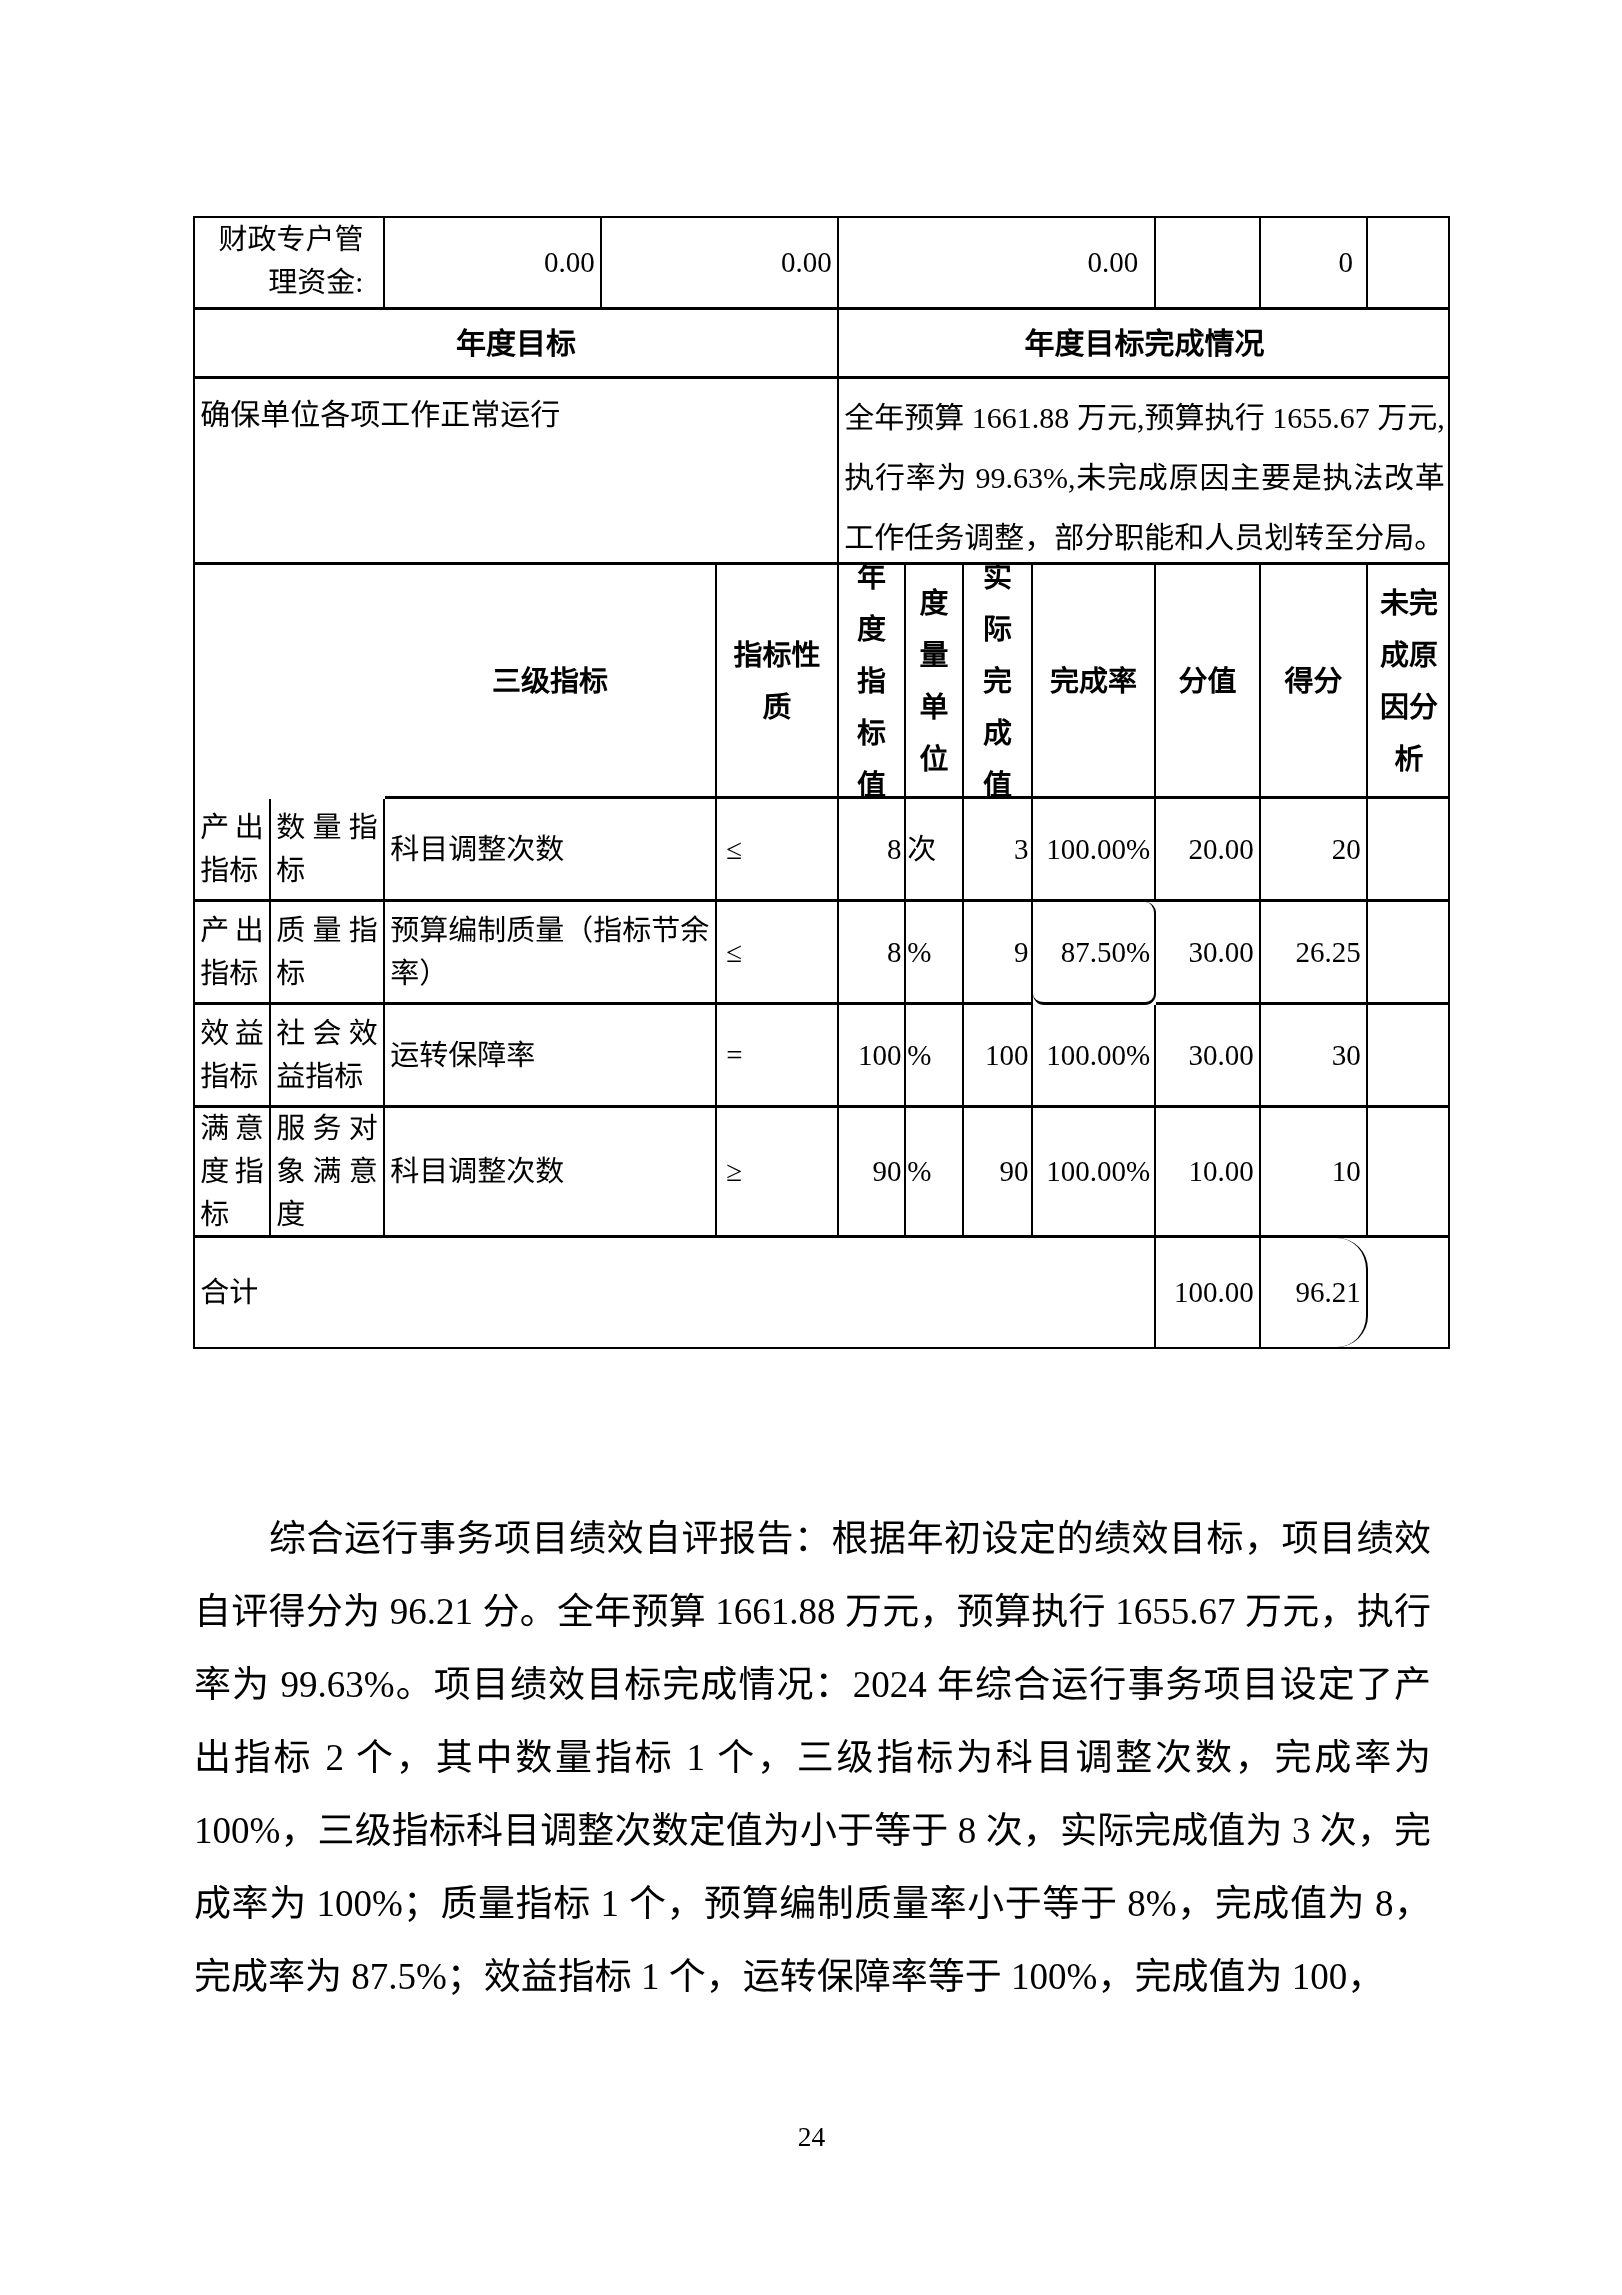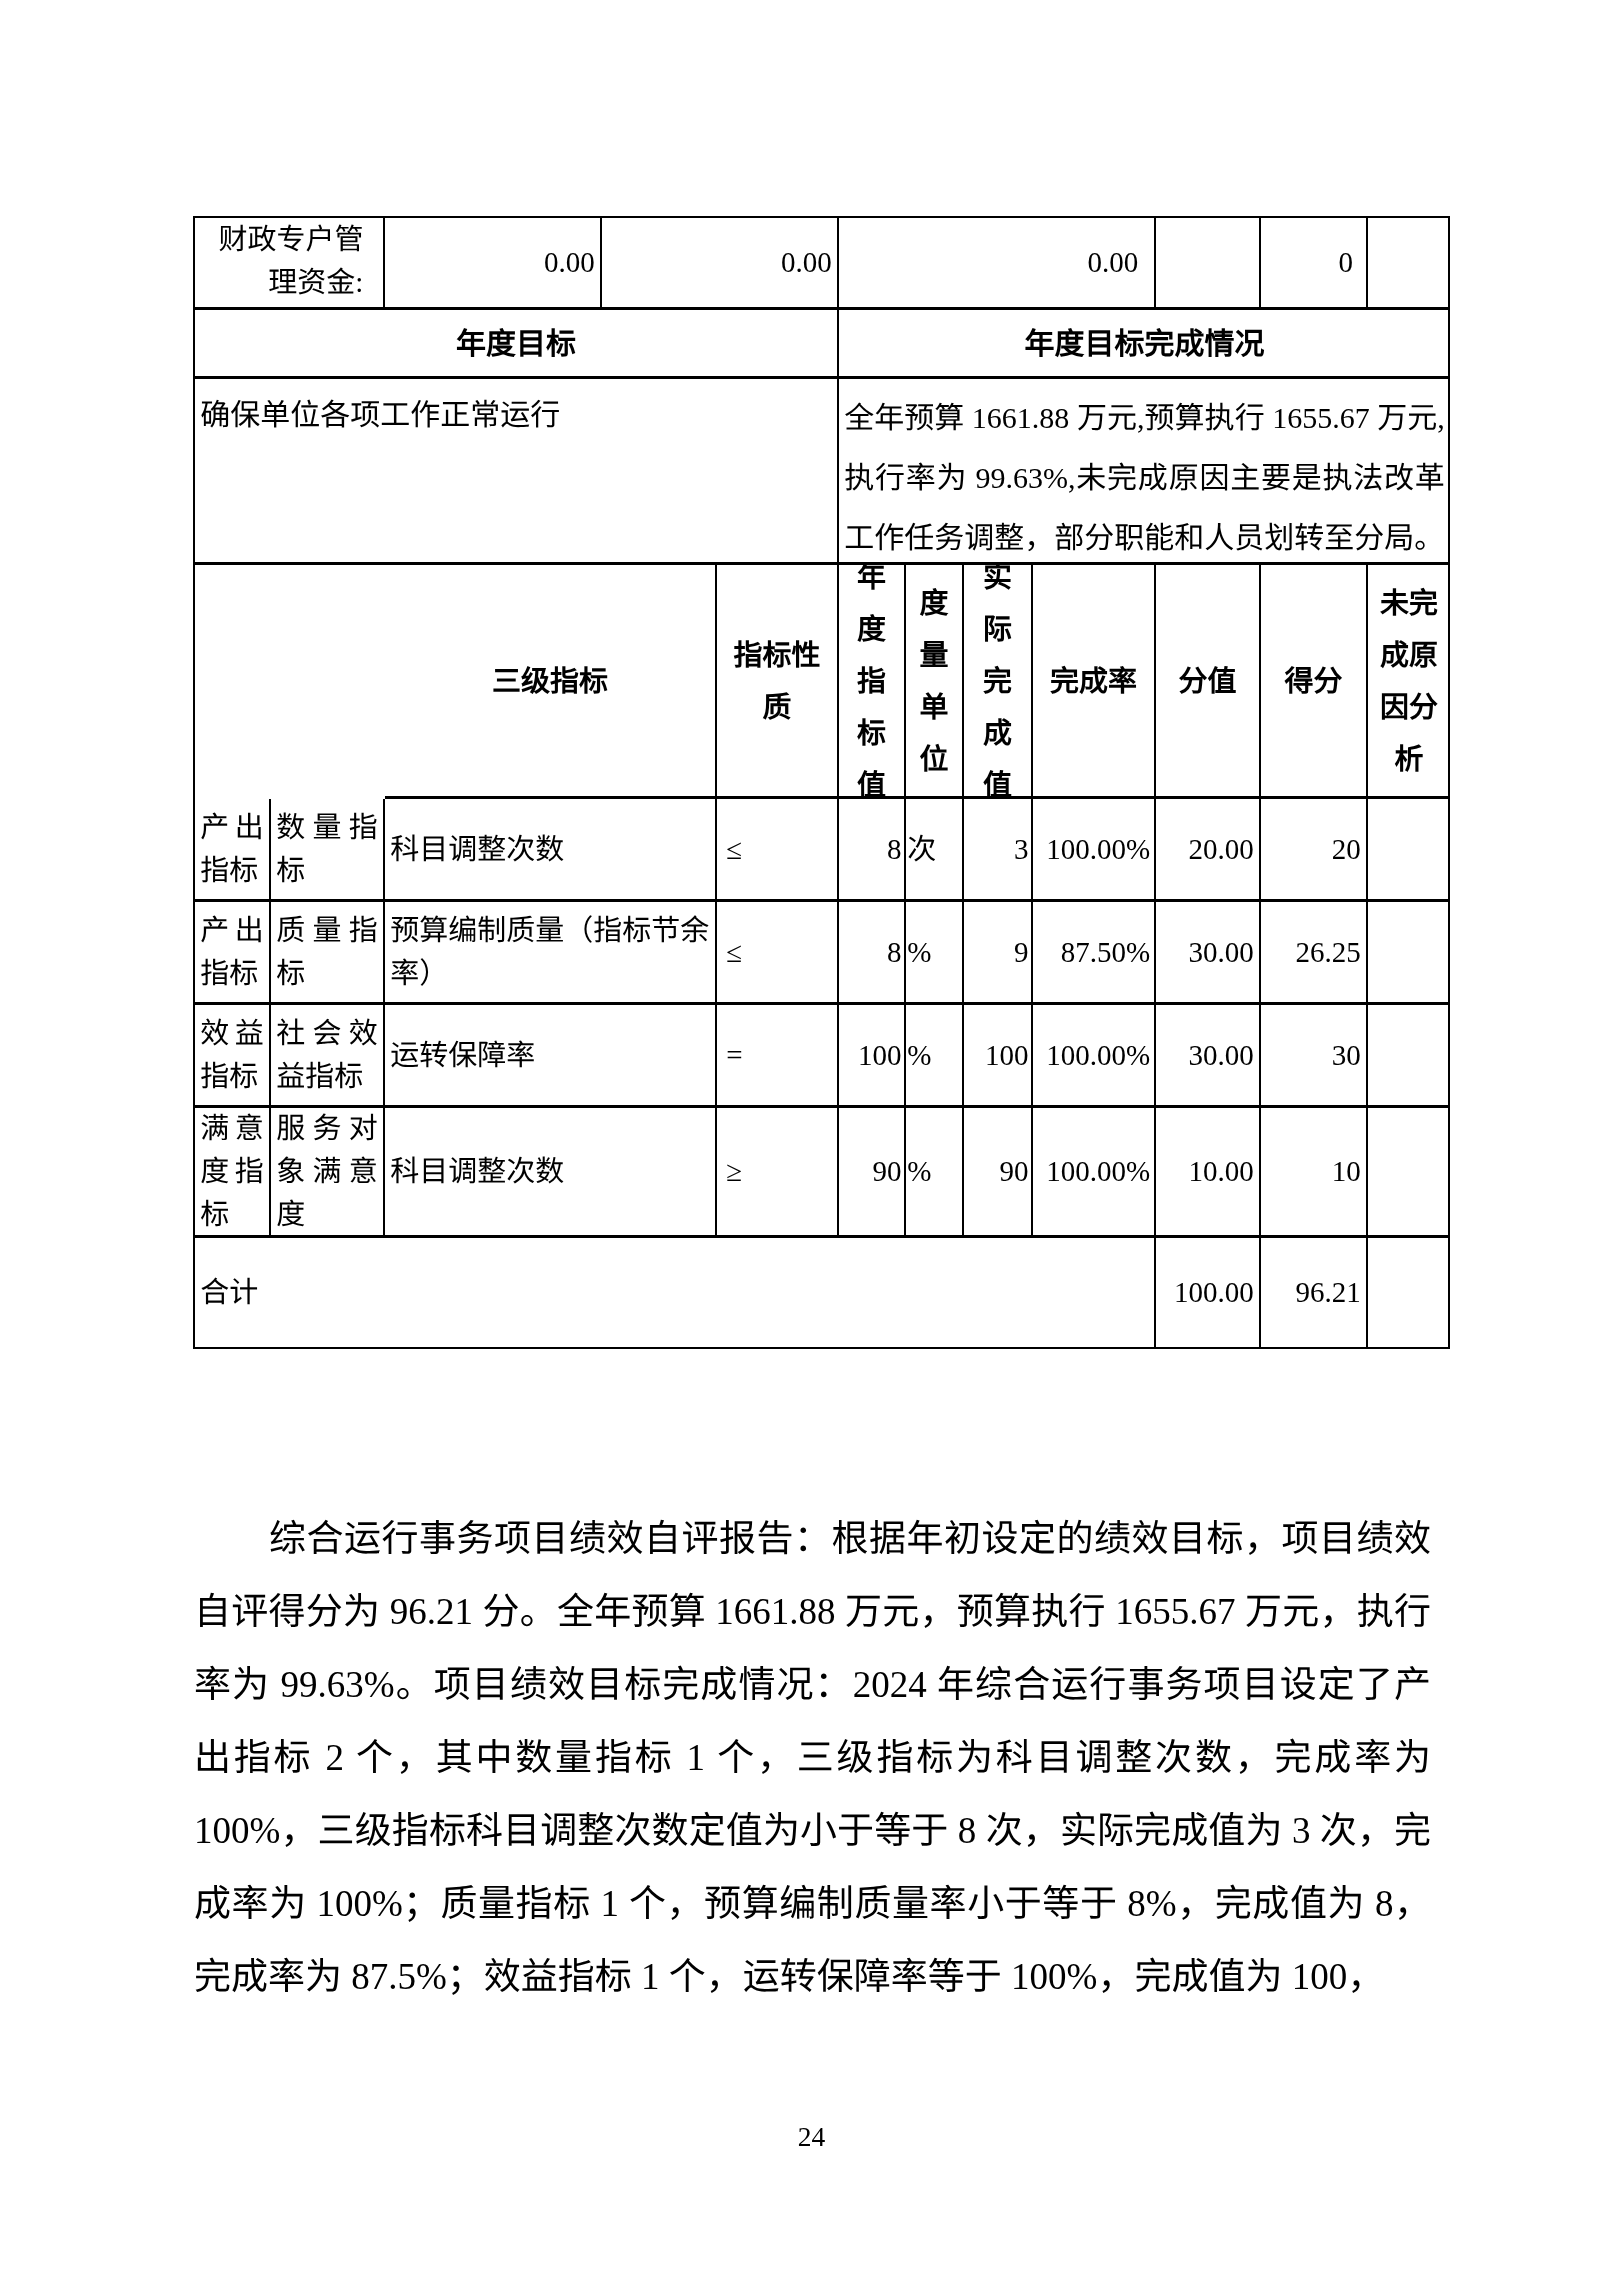--- a/index.html
+++ b/index.html
@@ -103,21 +103,21 @@
   <div class="cell l" style="grid-row:6;grid-column:2;">
       <span class="justify">质量指标</span>
     </div>
   <div class="cell l" style="grid-row:6;grid-column:3/5;">
       <span class="wrap2">预算编制质量（指标节余率）</span>
     </div>
   <div class="cell l" style="grid-row:6;grid-column:5;padding-left:9.2px;">≤</div>
   <div class="cell r" style="grid-row:6;grid-column:6;padding-right:2.6px;">8</div>
   <div class="cell l" style="grid-row:6;grid-column:7;padding-left:1.3px;">%</div>
   <div class="cell r" style="grid-row:6;grid-column:8;padding-right:2.6px;">9</div>
-  <div class="cell r" style="grid-row:6;grid-column:9;padding-right:3.9px;">87.50%</div>
+  <div class="cell r" style="grid-row:6;grid-column:9;padding-right:3.9px;border-radius:11px;">87.50%</div>
   <div class="cell r" style="grid-row:6;grid-column:10;">30.00</div>
   <div class="cell r" style="grid-row:6;grid-column:11;">26.25</div>
   <div class="cell last-col" style="grid-row:6;grid-column:12;"></div>
 
   <div class="cell l" style="grid-row:7;grid-column:1;">
       <span class="justify">效益指标</span>
     </div>
   <div class="cell l" style="grid-row:7;grid-column:2;">
       <span class="justify">社会效益指标</span>
     </div>
@@ -146,21 +146,21 @@
   <div class="cell r" style="grid-row:8;grid-column:6;padding-right:2.6px;">90</div>
   <div class="cell l" style="grid-row:8;grid-column:7;padding-left:1.3px;">%</div>
   <div class="cell r" style="grid-row:8;grid-column:8;padding-right:2.6px;">90</div>
   <div class="cell r" style="grid-row:8;grid-column:9;padding-right:3.9px;">100.00%</div>
   <div class="cell r" style="grid-row:8;grid-column:10;">10.00</div>
   <div class="cell r" style="grid-row:8;grid-column:11;">10</div>
   <div class="cell last-col" style="grid-row:8;grid-column:12;"></div>
 
   <div class="cell l last-row" style="grid-row:9;grid-column:1/10;">合计</div>
   <div class="cell r last-row" style="grid-row:9;grid-column:10;text-align:right;">100.00</div>
-  <div class="cell r last-row" style="grid-row:9;grid-column:11;">96.21</div>
+  <div class="cell r last-row" style="grid-row:9;grid-column:11;border-radius:31px;">96.21</div>
   <div class="cell last-col last-row" style="grid-row:9;grid-column:12;"></div>
 
 </div>
 
 <div class="report">综合运行事务项目绩效自评报告：根据年初设定的绩效目标，项目绩效自评得分为 96.21 分。全年预算 1661.88 万元，预算执行 1655.67 万元，执行率为 99.63%。项目绩效目标完成情况：2024 年综合运行事务项目设定了产出指标 2 个，其中数量指标 1 个，三级指标为科目调整次数，完成率为 100%，三级指标科目调整次数定值为小于等于 8 次，实际完成值为 3 次，完成率为 100%；质量指标 1 个，预算编制质量率小于等于 8%，完成值为 8，完成率为 87.5%；效益指标 1 个，运转保障率等于 100%，完成值为 100，</div>
 
 <div class="pageno">24</div>
 
 
 </body></html>

